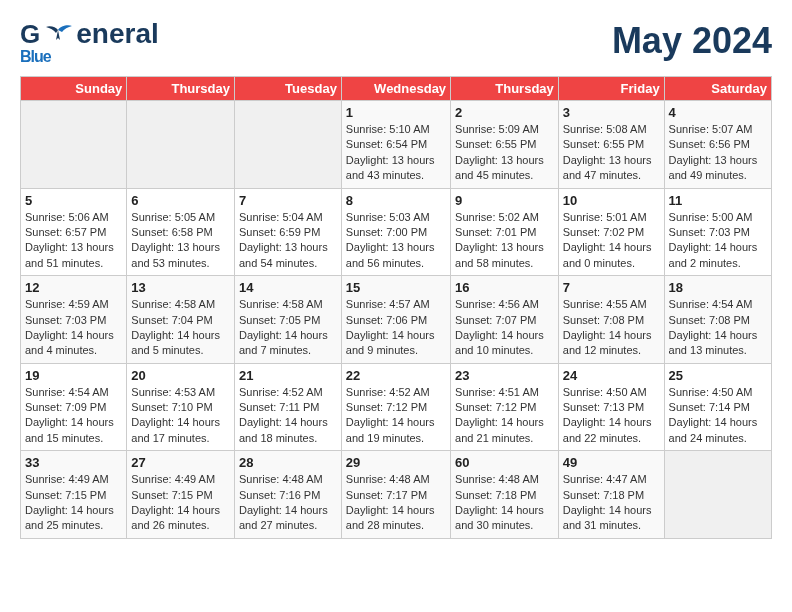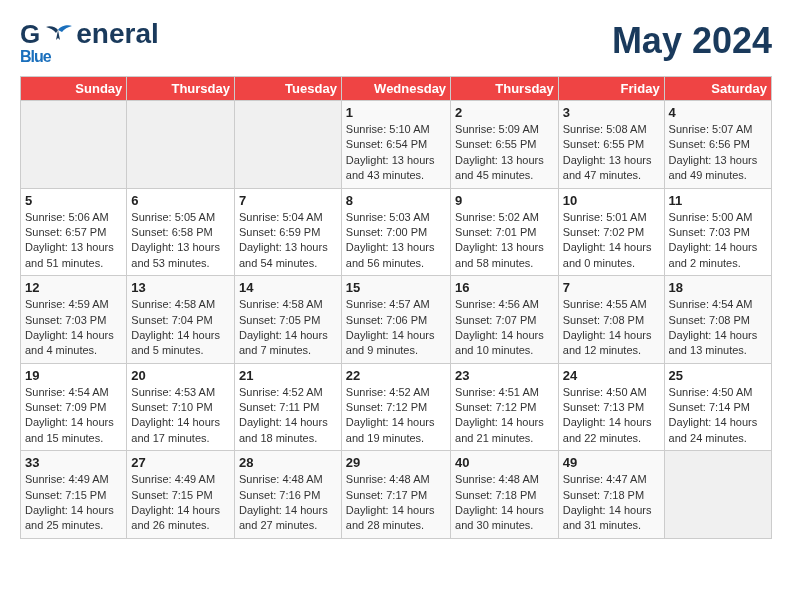--- a/index.html
+++ b/index.html
@@ -250,21 +250,21 @@
         </td>
         <td>
           <div class="day-num">28</div>
           <div class="day-info">Sunrise: 4:48 AM<br>Sunset: 7:16 PM<br>Daylight: 14 hours<br>and 27 minutes.</div>
         </td>
         <td>
           <div class="day-num">29</div>
           <div class="day-info">Sunrise: 4:48 AM<br>Sunset: 7:17 PM<br>Daylight: 14 hours<br>and 28 minutes.</div>
         </td>
         <td>
-          <div class="day-num">40</div>
+          <div class="day-num">60</div>
           <div class="day-info">Sunrise: 4:48 AM<br>Sunset: 7:18 PM<br>Daylight: 14 hours<br>and 30 minutes.</div>
         </td>
         <td>
           <div class="day-num">49</div>
           <div class="day-info">Sunrise: 4:47 AM<br>Sunset: 7:18 PM<br>Daylight: 14 hours<br>and 31 minutes.</div>
         </td>
         <td class="empty-cell"></td>
       </tr>
     </tbody>
 </table>

